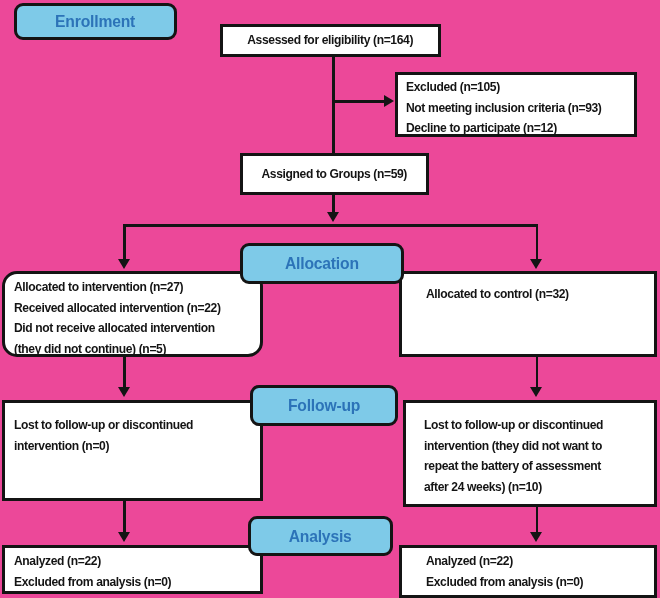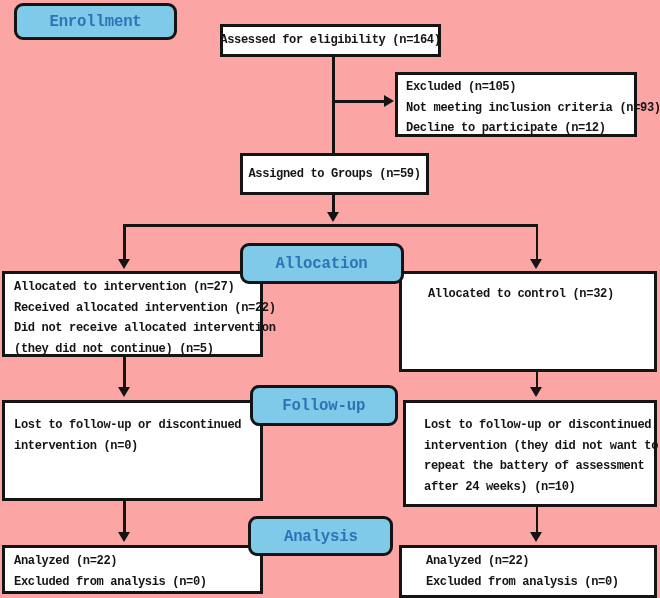--- a/index.html
+++ b/index.html
@@ -1,18 +1,18 @@
 <!DOCTYPE html>
 <html><head>
 <meta charset="utf-8">
 <style>
   html,body { margin:0; padding:0; background:#ffffff; }
   .canvas {
-    position:relative; width:660px; height:598px; background:#fca5a5;
-    font-family:Liberation Mono, monospace; font-weight:bold; color:#141414;
+    position:relative; width:660px; height:598px; background:#ec4899;
+    font-family:Liberation Sans, sans-serif; font-weight:bold; color:#141414;
     overflow:hidden;
   }
   .box {
     position:absolute; box-sizing:border-box; background:#ffffff;
     border:3px solid #141414; font-size:13px; letter-spacing:-0.4px;
     line-height:20.5px; z-index:2;
   }
   .box .txt { transform:scaleX(0.93); transform-origin:0 50%; }
   .box.center { display:flex; align-items:center; justify-content:center; text-align:center; }
   .box.center .txt { transform-origin:50% 50%; }
@@ -87,30 +87,30 @@
       <div class="ln">Excluded (n=105)</div>
       <div class="ln">Not meeting inclusion criteria (n=93)</div>
       <div class="ln">Decline to participate (n=12)</div>
     </div>
   </div>
 
   <div class="box center" style="left:240px; top:153px; width:189px; height:42px;text-align:center;">
     <span class="txt ln">Assigned to Groups (n=59)</span>
   </div>
 
-  <div class="box" style="left:2px; top:271px; width:261px; height:86px; padding:3px 9px;">
+  <div class="box" style="left:2px; top:271px; width:261px; height:86px; padding:3px 9px;border-radius:15px;">
     <div class="txt">
       <div class="ln">Allocated to intervention (n=27)</div>
       <div class="ln">Received allocated intervention (n=22)</div>
       <div class="ln">Did not receive allocated intervention</div>
       <div class="ln">(they did not continue) (n=5)</div>
     </div>
   </div>
 
-  <div class="box" style="left:399px; top:271px; width:258px; height:101px; padding:10px 24px;text-align:center;">
+  <div class="box" style="left:399px; top:271px; width:258px; height:86px; padding:10px 24px;">
     <div class="txt">
       <div class="ln">Allocated to control (n=32)</div>
     </div>
   </div>
 
   <div class="box" style="left:2px; top:400px; width:261px; height:101px; padding:12px 9px;">
     <div class="txt">
       <div class="ln">Lost to follow-up or discontinued</div>
       <div class="ln">intervention  (n=0)</div>
     </div>

